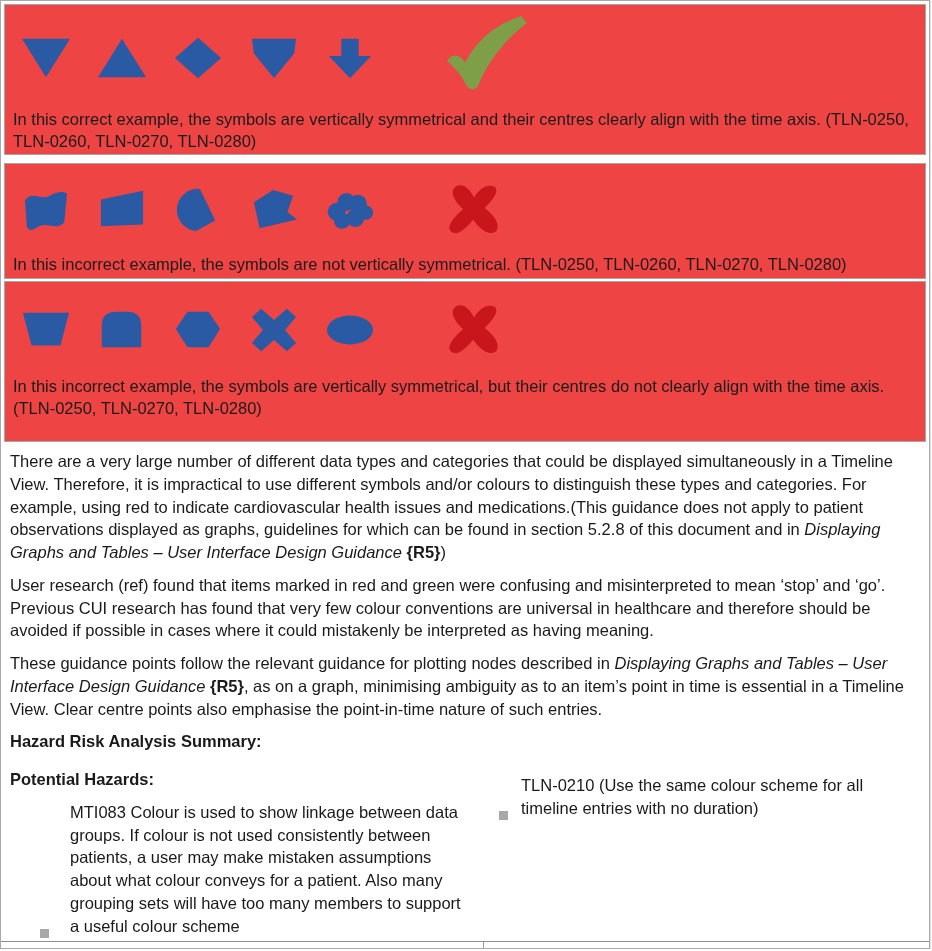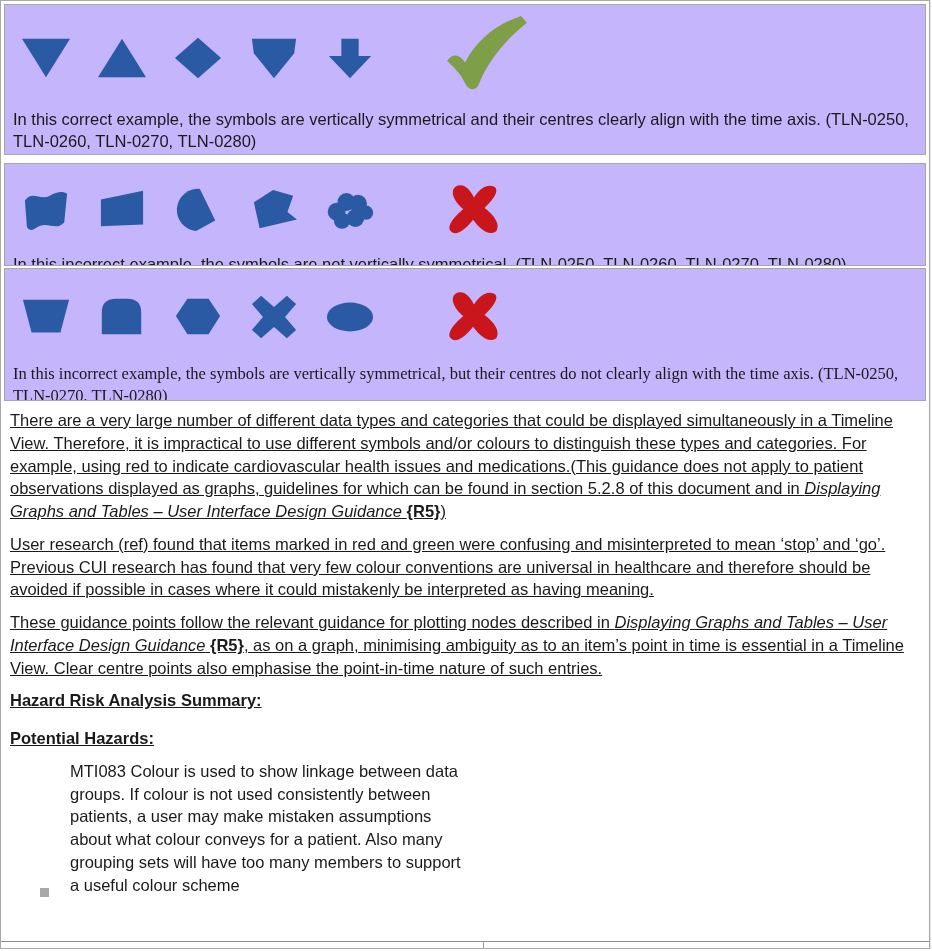--- a/index.html
+++ b/index.html
@@ -9,27 +9,27 @@
     width:930px;height:949px;
     border:1px solid #a9a9a9;
     outline:1px solid #e2e2e2;
     background:#fff;
     overflow:hidden;
     box-sizing:border-box;
   }
   .example-box{
     margin:2px 3px 0 3px;
     border:1px solid #a6a6a6;
-    background:#c4b5fd;
+    background:#ef4444;
     box-sizing:border-box;
     overflow:hidden;
   }
   .example-box.b1{height:151px;margin-top:3px;}
-  .example-box.b2{height:103px;margin-top:8px;}
-  .example-box.b3{height:133px;font-family:Liberation Serif, serif;}
+  .example-box.b2{height:116px;margin-top:8px;}
+  .example-box.b3{height:161px;}
   .symbol-row{display:flex;align-items:center;gap:26px;padding:10px 0 0 16px;}
   .b1 .symbol-row{height:86px;}
   .b2 .symbol-row{height:72px;}
   .b3 .symbol-row{height:76px;}
   .symbol{width:50px;height:46px;color:var(--symbol-blue,#2b5aa5);flex:0 0 auto;}
   .symbol svg{width:100%;height:100%;display:block;}
   .verdict{flex:0 0 auto;margin-left:42px;}
   .verdict svg{display:block;}
   .verdict.correct{color:var(--check-green,#7e9e48);width:86px;height:76px;margin-top:-8px;}
   .verdict.incorrect{color:var(--cross-red,#c9161c);width:62px;height:58px;}
@@ -44,21 +44,21 @@
     border-bottom:1px solid #8f8f8f;
     display:flex;align-items:center;
     padding-left:9px;
     font-weight:bold;font-size:18px;
     box-sizing:border-box;
   }
   .rationale-body{
     padding:8px 9px 0 9px;
     font-size:16.5px;line-height:1.38;
   }
-  .rationale-body p{margin:0 0 10px 0;text-decoration:underline;}
+  .rationale-body p{margin:0 0 10px 0;}
   .bold{font-weight:bold;}
   .columns{display:flex;margin-top:15px;}
   .col-left{width:477px;box-sizing:border-box;}
   .col-right{flex:1;box-sizing:border-box;padding-left:7px;}
   .hz-list{list-style:none;margin:6px 0 0 0;padding:0;}
   .hz-list li{display:flex;align-items:flex-end;}
   .sq-bullet{flex:0 0 auto;width:9px;height:9px;background:var(--bullet-gray,#a8a8a8);margin-top:7px;}
   .col-left .sq-bullet{margin-left:30px;margin-right:21px;}
   .col-right .sq-bullet{margin-left:5px;margin-right:13px;}
   .col-left .hz-text{max-width:400px;}
@@ -200,20 +200,26 @@
       <div class="col-left">
         <p class="bold">Potential Hazards:</p>
         <ul class="hz-list">
           <li>
             <span class="sq-bullet"></span>
             <span class="hz-text">MTI083 Colour is used to show linkage between data groups. If colour is not used consistently between patients, a user may make mistaken assumptions about what colour conveys for a patient. Also many grouping sets will have too many members to support a useful colour scheme</span>
           </li>
         </ul>
       </div>
       <div class="col-right">
+        <ul class="hz-list">
+          <li>
+            <span class="sq-bullet"></span>
+            <span class="hz-text">TLN-0210 (Use the same colour scheme for all timeline entries with no duration)</span>
+          </li>
+        </ul>
       </div>
     </div>
   </section>
 
   <div class="bottom-strip">
     <span class="vline"></span>
   </div>
 
 </div>
 

